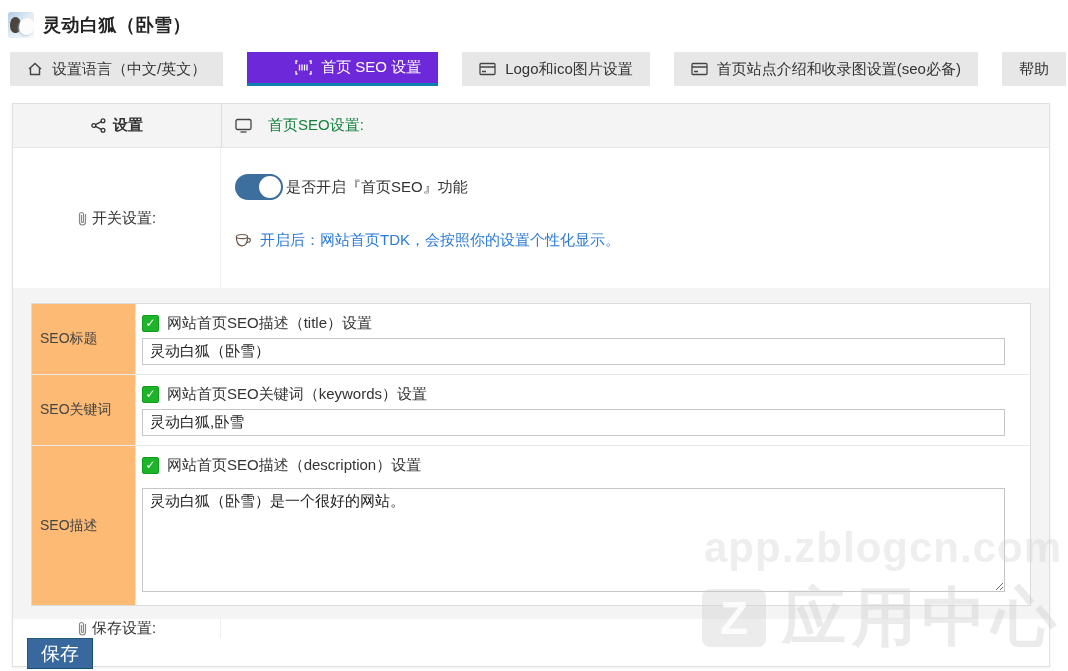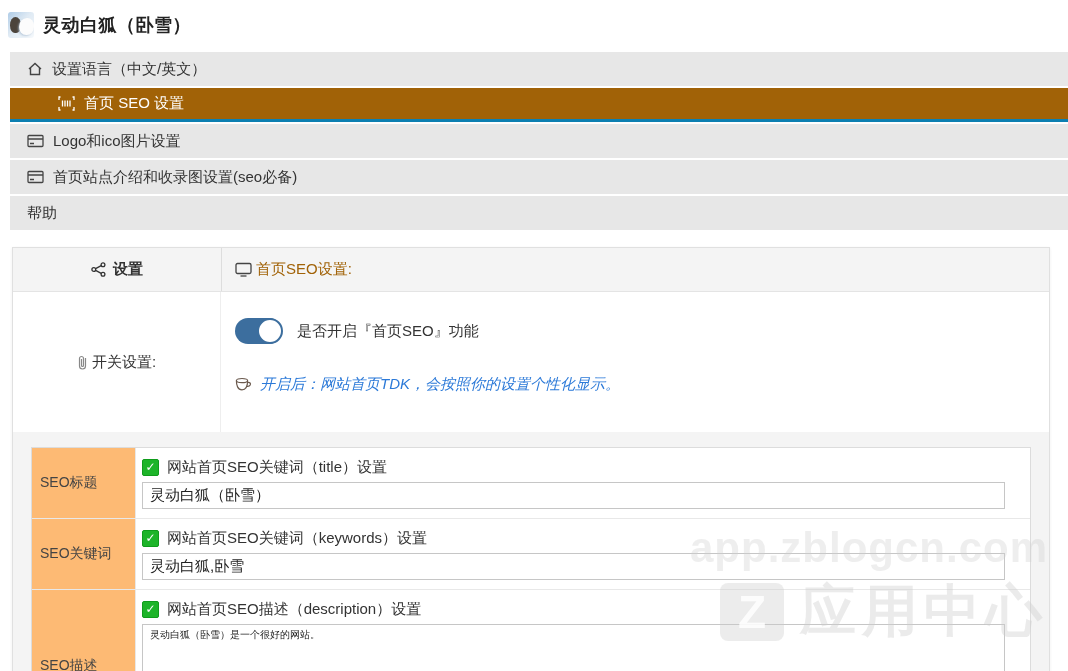--- a/index.html
+++ b/index.html
@@ -13,76 +13,76 @@
   .app-header { display:flex; align-items:center; gap:9px; padding:9px 0 0 8px; height:31px; }
   .avatar { width:26px; height:26px; border-radius:3px; position:relative; overflow:hidden;
             background:linear-gradient(135deg,#aecbe6 0%,#dfeaf4 45%,#f6f9fc 100%); flex-shrink:0; }
   .avatar .hair { position:absolute; left:2px; top:5px; width:11px; height:16px; background:#4c443c;
                   border-radius:50% 50% 45% 45%; }
   .avatar .fox  { position:absolute; right:0px; top:6px; width:15px; height:17px; background:#fcfcfc;
                   border-radius:55% 45% 50% 50%; box-shadow:-1px 1px 2px rgba(170,190,210,.7); }
   .app-title { font-size:18px; font-weight:bold; color:#222; letter-spacing:.5px; }
 
   
-  .tabbar { display:flex; gap:2px; margin:12px 0 0 10px;flex-direction:column; }
+  .tabbar { display:flex; gap:24px; margin:12px 0 0 10px; }
   .tab { height:34px; padding:0 17px; background:#e7e7e7; color:#333; font-size:15px;
          display:flex; align-items:center; gap:9px; cursor:pointer; box-sizing:border-box; white-space:nowrap; }
   .tab .ticon { display:flex; align-items:center; }
-  .tab.active { background:#a16207; color:#fff; border-bottom:3px solid #0c7fb1;padding-left:48px; }
+  .tab.active { background:#6d28d9; color:#fff; border-bottom:3px solid #0c7fb1;padding-left:48px; }
   .tab.active svg { stroke:#fff; }
   .tab svg { stroke:#444; }
 
   
   .panel { position:relative; width:1036px; margin:17px 0 0 12px; background:#f4f4f4;
            border:1px solid #e0e0e0; box-shadow:0 1px 3px rgba(0,0,0,.07); }
   .panel-header { display:flex; height:43px; border-bottom:1px solid #e4e4e4; }
   .ph-left { width:208px; border-right:1px solid #ddd; display:flex; align-items:center;
              justify-content:center; gap:7px; font-weight:bold; font-size:15px; color:#333; }
-  .ph-right { flex:1; display:flex; align-items:center; gap:4px; padding-left:13px; font-size:15px; color:#a16207; }
+  .ph-right { flex:1; display:flex; align-items:center; gap:16px; padding-left:13px; font-size:15px; color:#15803d; }
 
   .row-switch { display:flex; background:#fff; height:140px; }
   .cell-left { width:208px; border-right:1px solid #eee; display:flex; align-items:center;
                justify-content:center; gap:4px; font-size:15px; color:#333; box-sizing:border-box; flex-shrink:0; }
   .rs-right { flex:1; padding:26px 0 0 14px; }
-  .toggle-line { display:flex; align-items:center; gap:15px; }
+  .toggle-line { display:flex; align-items:center; gap:4px; }
   .toggle { width:47px; height:26px; background:#3c6e9e; border-radius:13px; position:relative; cursor:pointer; flex-shrink:0; }
   .toggle-knob { position:absolute; right:-1px; top:0; width:26px; height:26px; background:#fff;
                  border:2px solid #3c6e9e; border-radius:50%; box-sizing:border-box; }
   .toggle-label { font-size:15px; color:#333; }
-  .tip-line { margin-top:31px; display:flex; align-items:center; gap:8px; color:#2b79d8; font-size:15px;font-style:italic; }
+  .tip-line { margin-top:31px; display:flex; align-items:center; gap:8px; color:#2b79d8; font-size:15px; }
 
   .seo-table { margin:15px 18px 0 18px; background:#fff; border:1px solid #dcdcdc; }
   .seo-row { display:flex; border-bottom:1px solid #e8e8e8; }
   .seo-row:last-child { border-bottom:none; }
   .seo-label { width:104px; background:#fdba74; border-right:1px solid #e8e8e8; padding-left:8px;
                display:flex; align-items:center; font-size:14px; color:#444; box-sizing:border-box; flex-shrink:0; }
   .seo-content { flex:1; padding:9px 25px 9px 6px; }
   .check-line { display:flex; align-items:center; gap:8px; margin-bottom:5px; font-size:15px; color:#333; height:20px; }
   .checkbox { width:17px; height:17px; background:#1db429; border:1px solid #0f9c1b; border-radius:2px;
               color:#fff; font-size:12px; line-height:15px; text-align:center; box-sizing:border-box;
               font-weight:bold; cursor:pointer; flex-shrink:0; }
   .text-input { width:100%; box-sizing:border-box; height:27px; border:1px solid #c6c6c6; font-size:15px;
                 padding:2px 7px; color:#222; font-family:inherit; background:#fff; border-radius:0; }
-  .textarea { width:100%; box-sizing:border-box; height:104px; border:1px solid #c6c6c6; font-size:10px;
-              padding:3px 7px; color:#222; font-family:inherit; resize:vertical; border-radius:0; }
+  .textarea { width:100%; box-sizing:border-box; height:104px; border:1px solid #c6c6c6; font-size:15px;
+              padding:3px 7px; color:#222; font-family:inherit; resize:vertical; border-radius:0;margin-top:8px; }
 
   .row-save { display:flex; background:#fff; height:47px; margin-top:13px;flex-direction:column; }
   .sv-right { flex:1; display:flex; align-items:center; padding-left:14px; }
   .save-btn { width:66px; height:31px; background:#38689e; color:#fff; border:1px solid #205a85;
               border-bottom-color:#17506e; border-right-color:#17506e; font-size:19px;
               font-family:inherit; cursor:pointer; }
 
   
-  .watermark { position:absolute; right:20px; top:524px; width:400px; pointer-events:none; z-index:10;
+  .watermark { position:absolute; right:6px; top:524px; width:400px; pointer-events:none; z-index:10;
                text-align:right; }
   .wm-line1 { font-size:42px; font-weight:bold; letter-spacing:1px; color:rgba(205,205,205,.35); white-space:nowrap; }
   .wm-line2 { display:flex; justify-content:flex-end; align-items:center; gap:16px; margin-top:2px; }
   .wm-logo { width:64px; height:58px; background:rgba(205,205,205,.38); border-radius:8px;
              color:rgba(255,255,255,.85); font-size:46px; font-weight:bold; text-align:center; line-height:58px; }
-  .wm-text { font-size:56px; font-weight:bold; letter-spacing:6px; color:rgba(205,205,205,.4); white-space:nowrap;text-align:center; }
+  .wm-text { font-size:64px; font-weight:bold; letter-spacing:6px; color:rgba(205,205,205,.4); white-space:nowrap;text-align:center; }
 
   svg { display:block; }
 </style>
 </head>
 <body>
 
 <div class="app-header">
   <div class="avatar">
     <div class="hair"></div>
     <div class="fox"></div>
@@ -185,21 +185,21 @@
     </div>
   </div>
 
   <div class="seo-table">
 
     <div class="seo-row">
       <div class="seo-label">SEO标题</div>
       <div class="seo-content">
         <div class="check-line">
           <span class="checkbox">✓</span>
-          <span>网站首页SEO关键词（title）设置</span>
+          <span>网站首页SEO描述（title）设置</span>
         </div>
         <input class="text-input" type="text" value="灵动白狐（卧雪）" style="">
       </div>
     </div>
 
     <div class="seo-row">
       <div class="seo-label">SEO关键词</div>
       <div class="seo-content">
         <div class="check-line">
           <span class="checkbox">✓</span>

